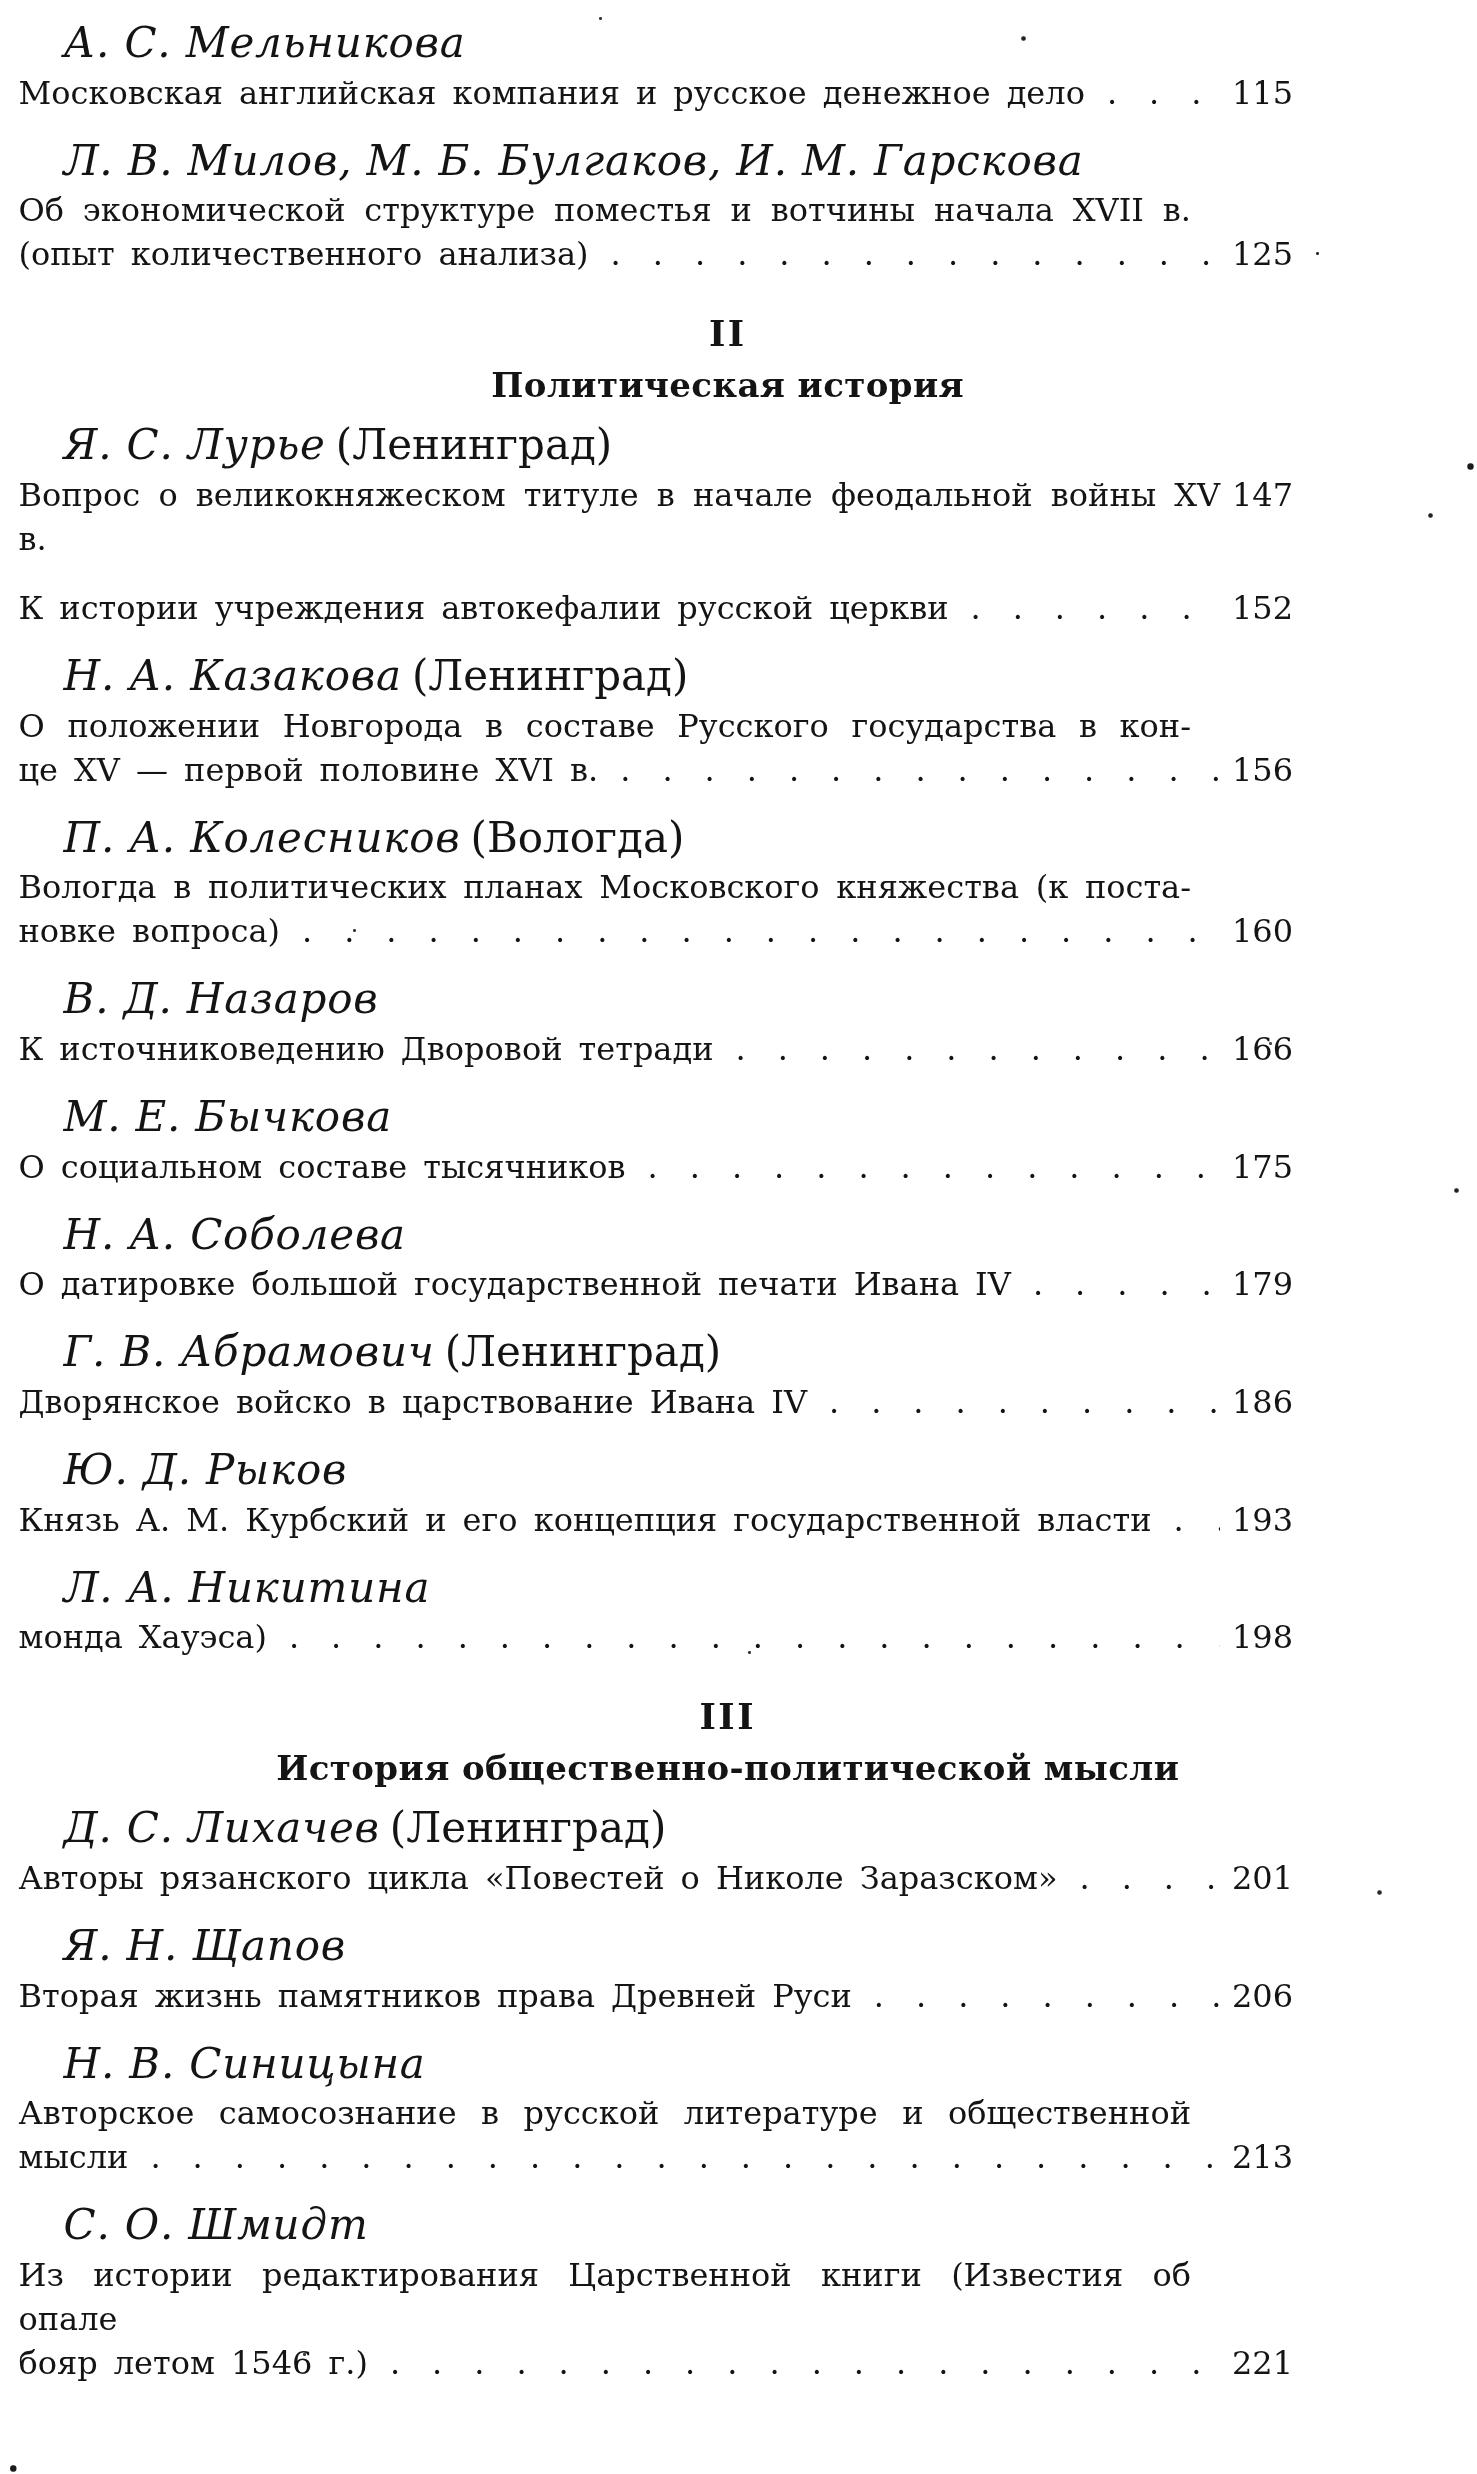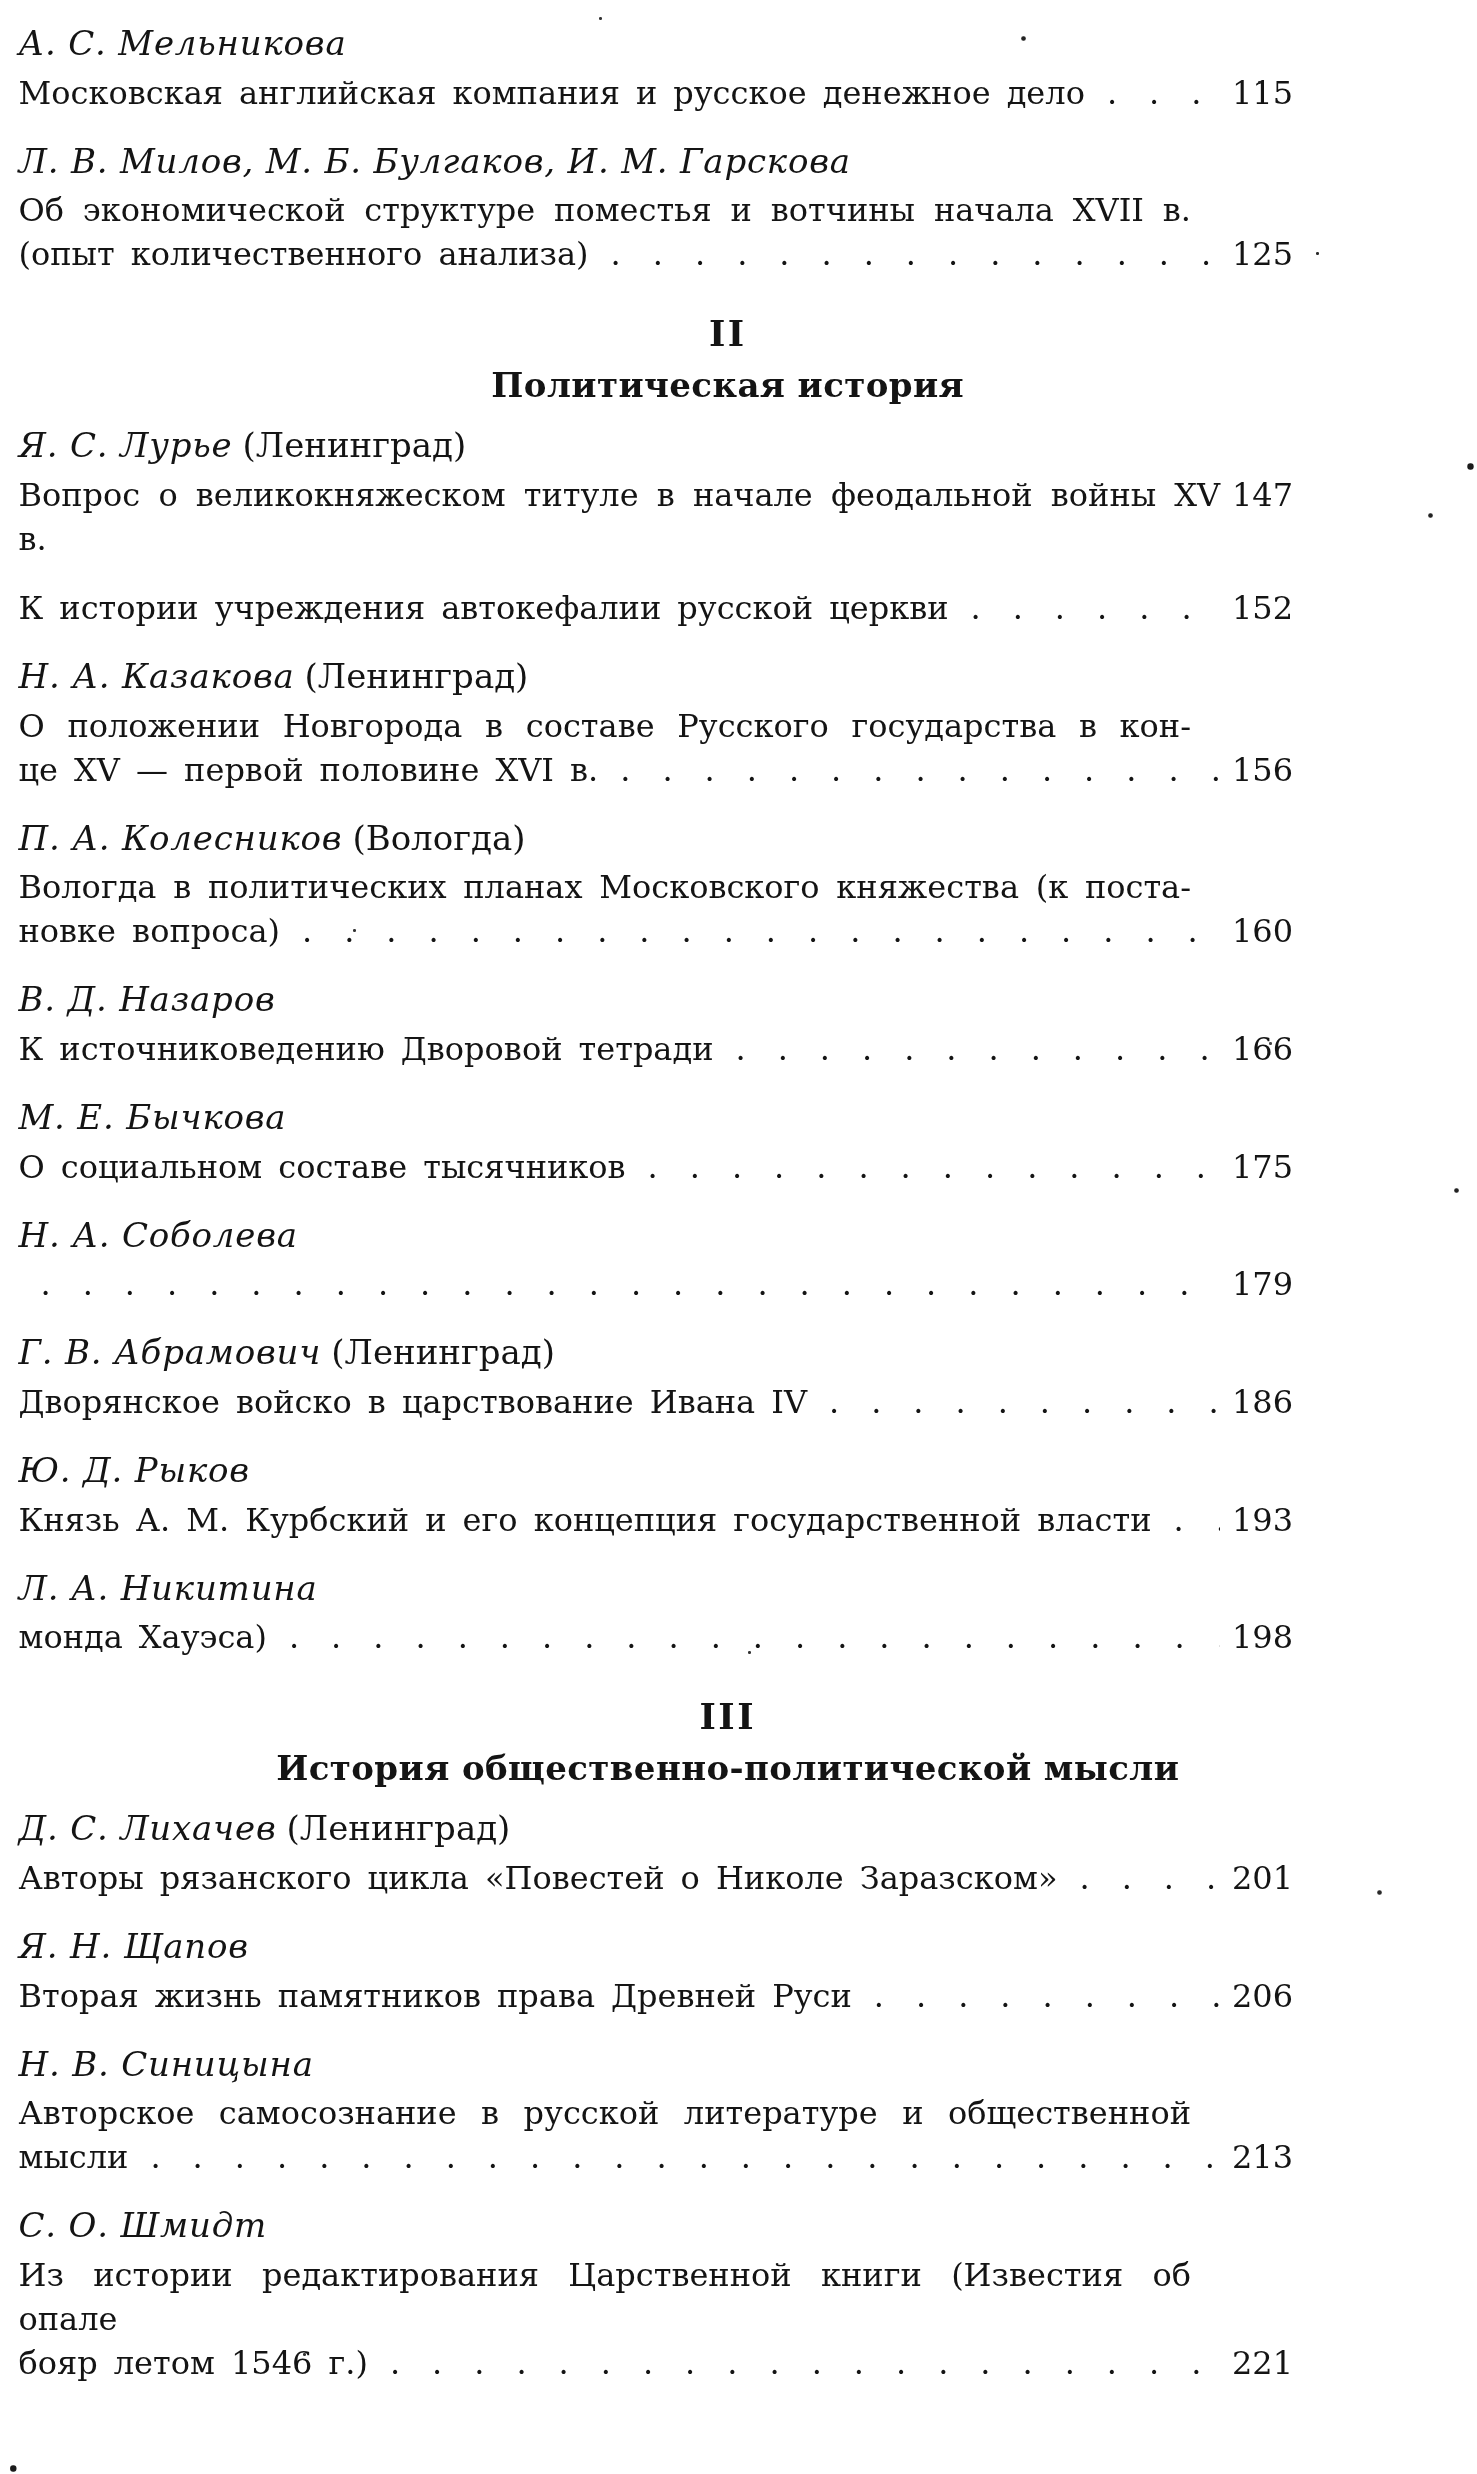--- a/index.html
+++ b/index.html
@@ -6,22 +6,22 @@
   html,body { width:1477px; height:2475px; }
   body { background:#ffffff; overflow:hidden; position:relative; }
   .page {
     width:100%; height:100%;
     padding:22px 183px 0 18.5px;
     font-family:"DejaVu Serif","Liberation Serif",serif;
     color:#141414;
   }
   .entry { margin-bottom:25px; }
   .author {
-    font-size:34px; line-height:42px; font-style:italic;
-    margin-bottom:6.7px; letter-spacing:0.8px;
+    font-size:42px; line-height:42px; font-style:italic;
+    margin-bottom:6.7px; letter-spacing:0.8px;margin-left:45px;
   }
   .author-city { font-style:normal; margin-left:10px; letter-spacing:0; }
   .title-line {
     display:flex; align-items:baseline;
     font-size:32px; line-height:44px; word-spacing:5.9px;
   }
   .title-text { white-space:nowrap;text-align:center; }
   .title-text.justify {
     flex:1 1 auto; white-space:normal;
     text-align:justify; text-align-last:justify;
@@ -183,20 +183,21 @@
   </div>
 </div>
   </article>
 
   <article class="entry">
     <div class="author">
       <span class="author-name">Н. А. Соболева</span>
     </div>
     <div class="lines">
   <div class="title-line">
+    <span class="title-text">О датировке большой государственной печати Ивана IV</span>
     <span class="leader">........................................</span>
     <span class="pagenum">179</span>
   </div>
 </div>
   </article>
 
   <article class="entry">
     <div class="author">
       <span class="author-name">Г. В. Абрамович</span><span class="author-city">(Ленинград)</span>
     </div>

